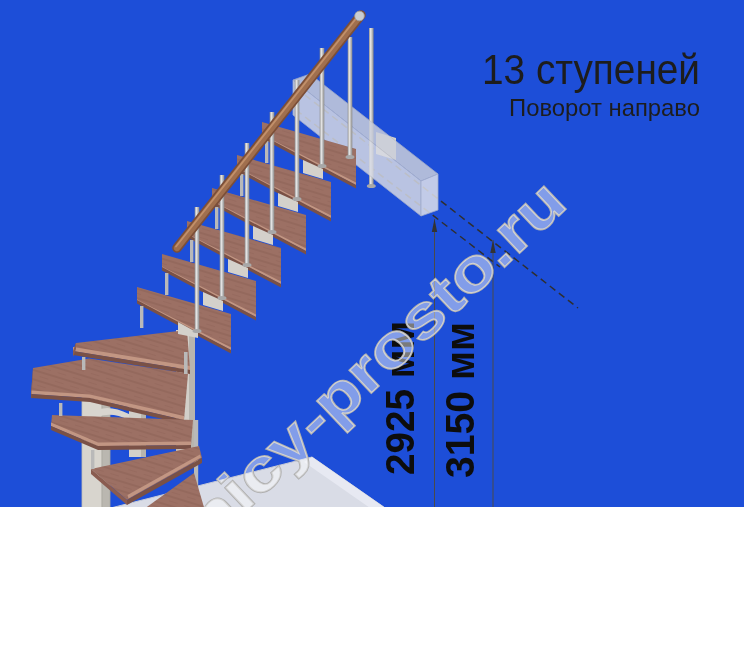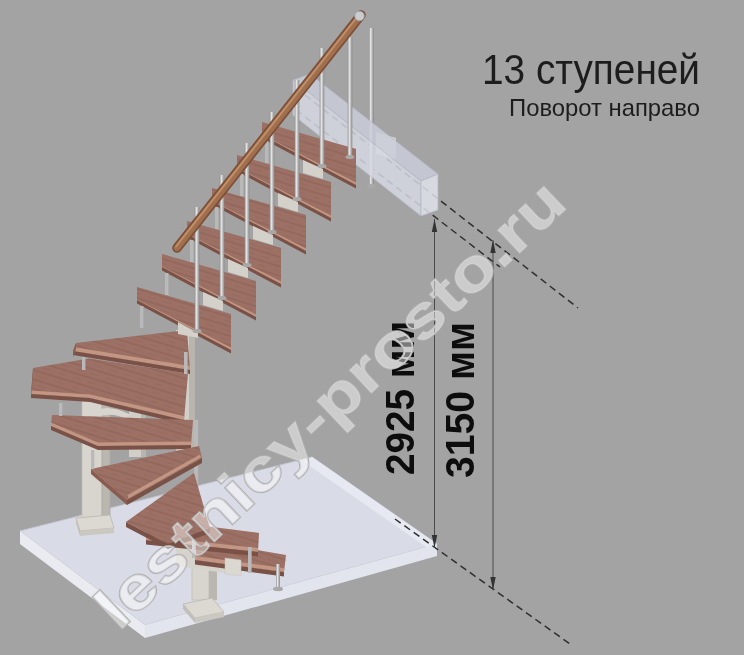--- a/index.html
+++ b/index.html
@@ -1,16 +1,16 @@
 <!DOCTYPE html>
 <html><head>
 <meta charset="utf-8">
 <style>
 html,body{margin:0;padding:0;background:#fff;}
-#page{position:relative;width:744px;height:655px;background:#a3a3a3;overflow:hidden;
+#page{position:relative;width:744px;height:507px;background:#1d4ed8;overflow:hidden;
 font-family:"Liberation Sans", sans-serif;}
 svg{position:absolute;left:0;top:0;}
 </style>
 </head>
 <body>
 <div id="page">
 <svg width="744" height="655" viewBox="0 0 744 655">
 <defs>
 <linearGradient id="met" x1="0" y1="0" x2="1" y2="0">
  <stop offset="0" stop-color="#8f8f8f"></stop>

